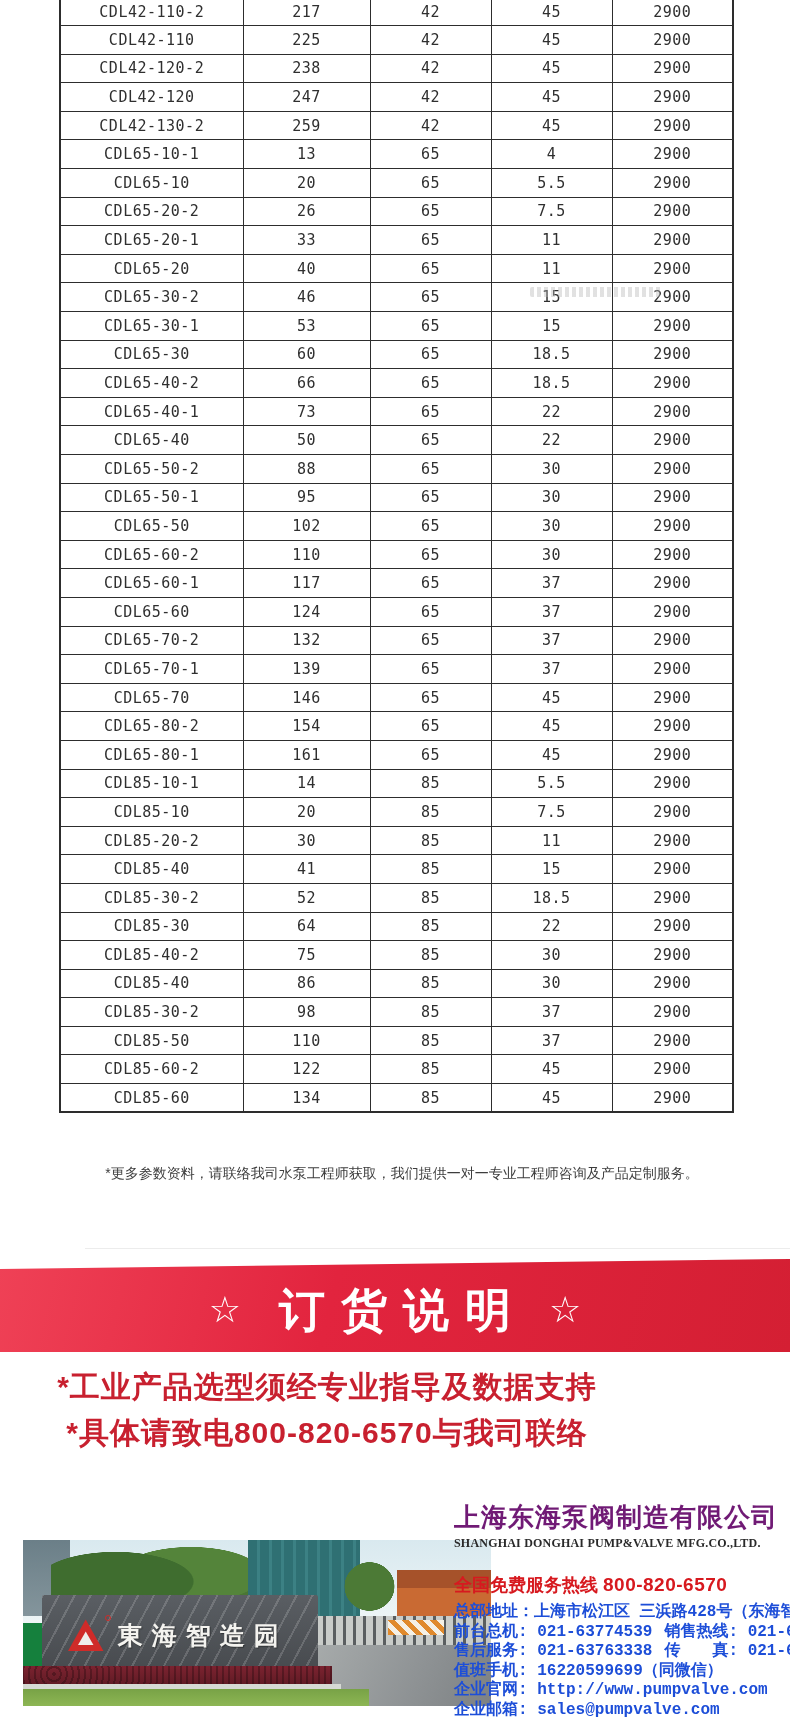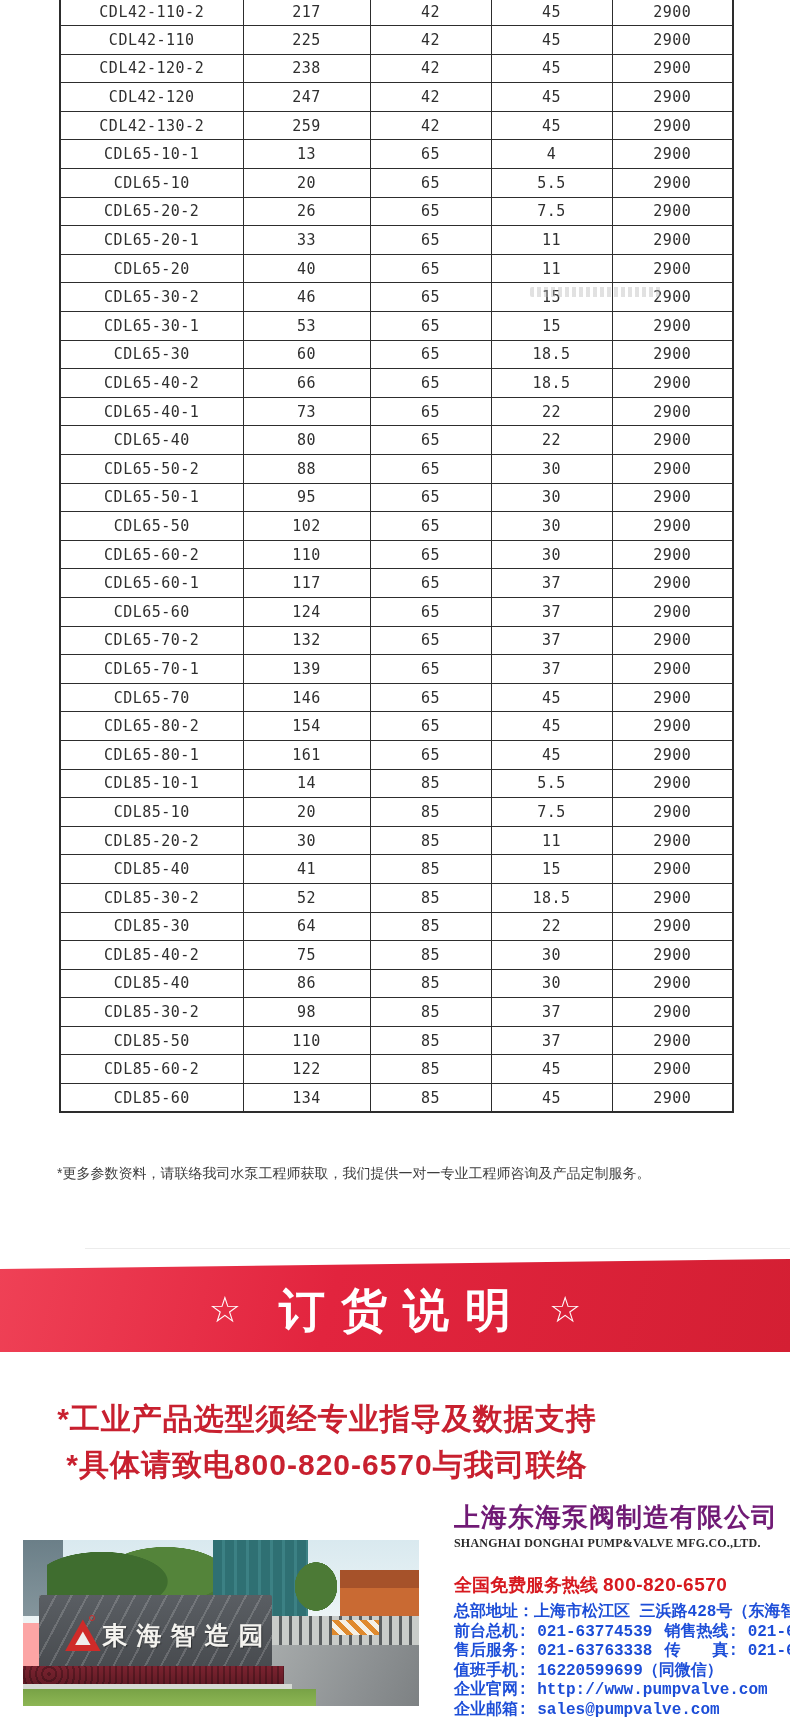--- a/index.html
+++ b/index.html
@@ -22,49 +22,49 @@
   }
   .watermark {
     position:absolute; left:530px; top:287px; width:132px; height:10px;
     background:repeating-linear-gradient(90deg,#b5b5b5 0 4px, transparent 4px 7px);
     opacity:.4; border-radius:2px;
   }
 
   
   .note {
     position:absolute; left:57px; top:1162px; width:690px;
-    font-size:14px; line-height:1.6; color:#3d3d3d;
+    font-size:14px; line-height:1.6; color:#3d3d3d;text-align:center;
   }
 
   
   .divider { position:absolute; left:85px; top:1248px; width:705px; height:1px; background:#ececec; }
   .banner {
     position:absolute; left:0; top:1259px; width:790px; height:93px;
     background:linear-gradient(104deg,#ef4156 0%, #e2243e 42%, #d41f33 100%);
     clip-path:polygon(0 10px, 100% 0, 100% 100%, 0 100%);
     display:flex; align-items:center; justify-content:center;
   }
   .banner-inner { display:flex; align-items:center; gap:22px; padding-top:8px; }
   .banner-star { color:#fff; font-size:36px; line-height:1; }
   .banner-title {
     color:#fff; font-size:46px; font-weight:bold; letter-spacing:16px;
     text-indent:16px; line-height:1;
   }
 
   
   .notice {
-    position:absolute; left:0; top:1396px; width:654px; text-align:center;
+    position:absolute; left:0; top:1364px; width:654px; text-align:center;
     color:#c8202f; font-weight:bold; font-size:30px; line-height:46px;
     letter-spacing:1px;
   }
 
   
   .photo {
-    position:absolute; left:23px; top:1540px; width:396px; height:166px;
-    overflow:hidden; background:#fca5a5;
+    position:absolute; left:23px; top:1540px; width:468px; height:166px;
+    overflow:hidden; background:#15803d;
   }
   .p-abs { position:absolute; }
   .sky { left:0; top:0; width:100%; height:50%;
     background:linear-gradient(#d9e9ef,#eef5f6); }
   .left-building { left:0; top:0; width:10%; height:46%;
     background:linear-gradient(#6b7f88,#84959c); }
   .trees-left { left:6%; top:2%; width:46%; height:42%;
     background:radial-gradient(ellipse 60% 70% at 30% 55%, #3f6d2f 0 60%, transparent 61%),
                radial-gradient(ellipse 55% 65% at 65% 45%, #54843a 0 60%, transparent 61%),
                radial-gradient(ellipse 50% 60% at 90% 60%, #4a7634 0 60%, transparent 61%); }
@@ -232,21 +232,21 @@
           </tr>
           <tr>
             <td>CDL65-40-1</td>
             <td>73</td>
             <td>65</td>
             <td>22</td>
             <td>2900</td>
           </tr>
           <tr>
             <td>CDL65-40</td>
-            <td>80</td>
+            <td>50</td>
             <td>65</td>
             <td>22</td>
             <td>2900</td>
           </tr>
           <tr>
             <td>CDL65-50-2</td>
             <td>88</td>
             <td>65</td>
             <td>30</td>
             <td>2900</td>

